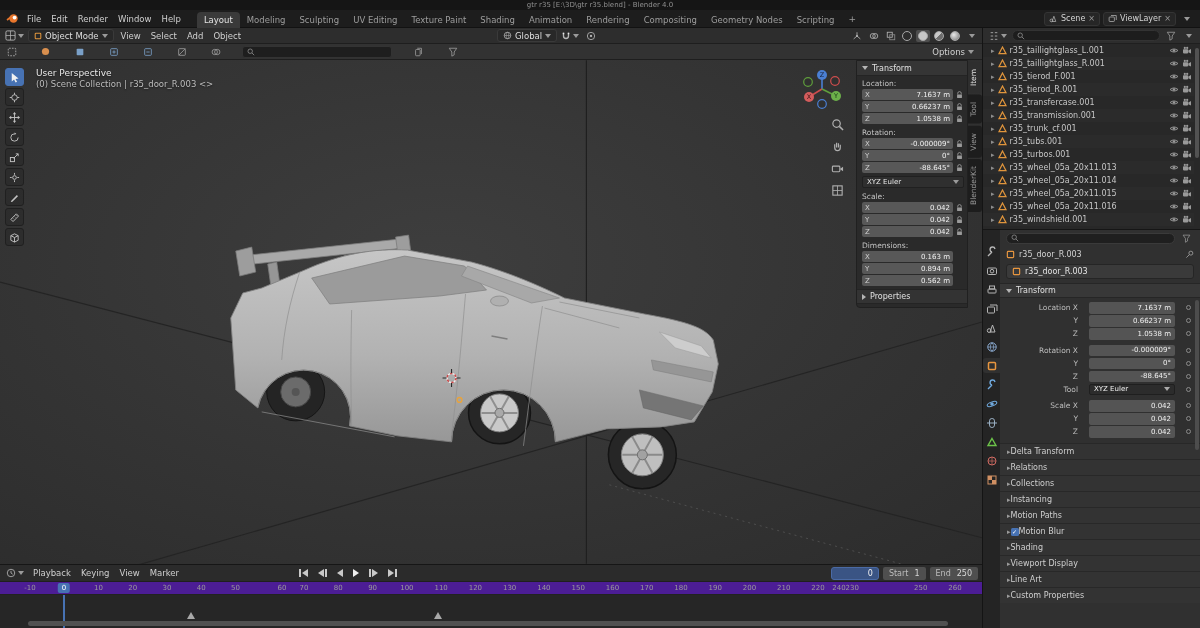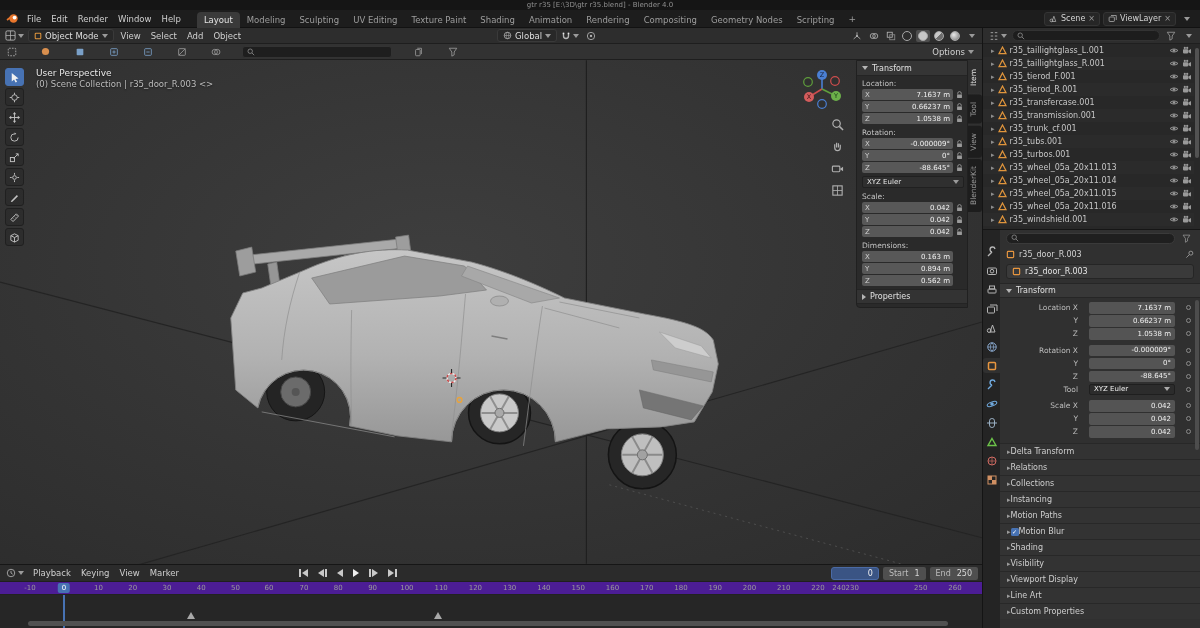--- a/index.html
+++ b/index.html
@@ -750,21 +750,21 @@
         </div>
         <div id="tl-ruler">
           <div id="ruler-ticks">
               <span class="tick" style="left: 30px;">-10</span>
               <span class="tick" style="left: 64.26px;">0</span>
               <span class="tick" style="left: 98.52px;">10</span>
               <span class="tick" style="left: 132.78px;">20</span>
               <span class="tick" style="left: 167.04px;">30</span>
               <span class="tick" style="left: 201.3px;">40</span>
               <span class="tick" style="left: 235.56px;">50</span>
-              <span class="tick" style="left: 269px;">60</span>
+              <span class="tick" style="left: 282px;">60</span>
               <span class="tick" style="left: 304.08px;">70</span>
               <span class="tick" style="left: 338.34px;">80</span>
               <span class="tick" style="left: 372.6px;">90</span>
               <span class="tick" style="left: 406.86px;">100</span>
               <span class="tick" style="left: 441.12px;">110</span>
               <span class="tick" style="left: 475.38px;">120</span>
               <span class="tick" style="left: 509.64px;">130</span>
               <span class="tick" style="left: 543.9px;">140</span>
               <span class="tick" style="left: 578.16px;">150</span>
               <span class="tick" style="left: 612.42px;">160</span>
@@ -1275,25 +1275,20 @@
     <span>Motion Blur</span>
   </div>
               <div class="cpanel">
     <span class="tri"></span>
 
     <span>Shading</span>
   </div>
               <div class="cpanel">
     <span class="tri"></span>
 
-    <span>Visibility</span>
-  </div>
-              <div class="cpanel">
-    <span class="tri"></span>
-
     <span>Viewport Display</span>
   </div>
               <div class="cpanel">
     <span class="tri"></span>
 
     <span>Line Art</span>
   </div>
               <div class="cpanel">
     <span class="tri"></span>
 

